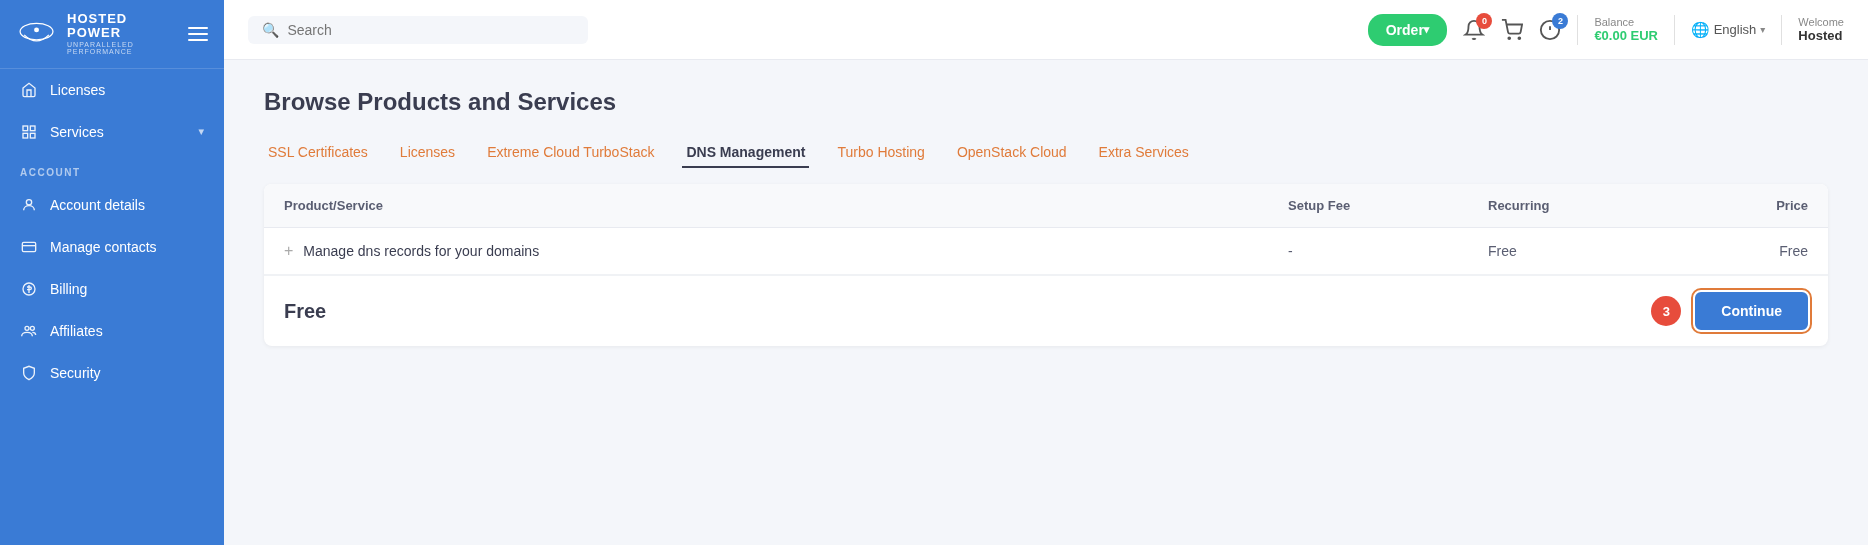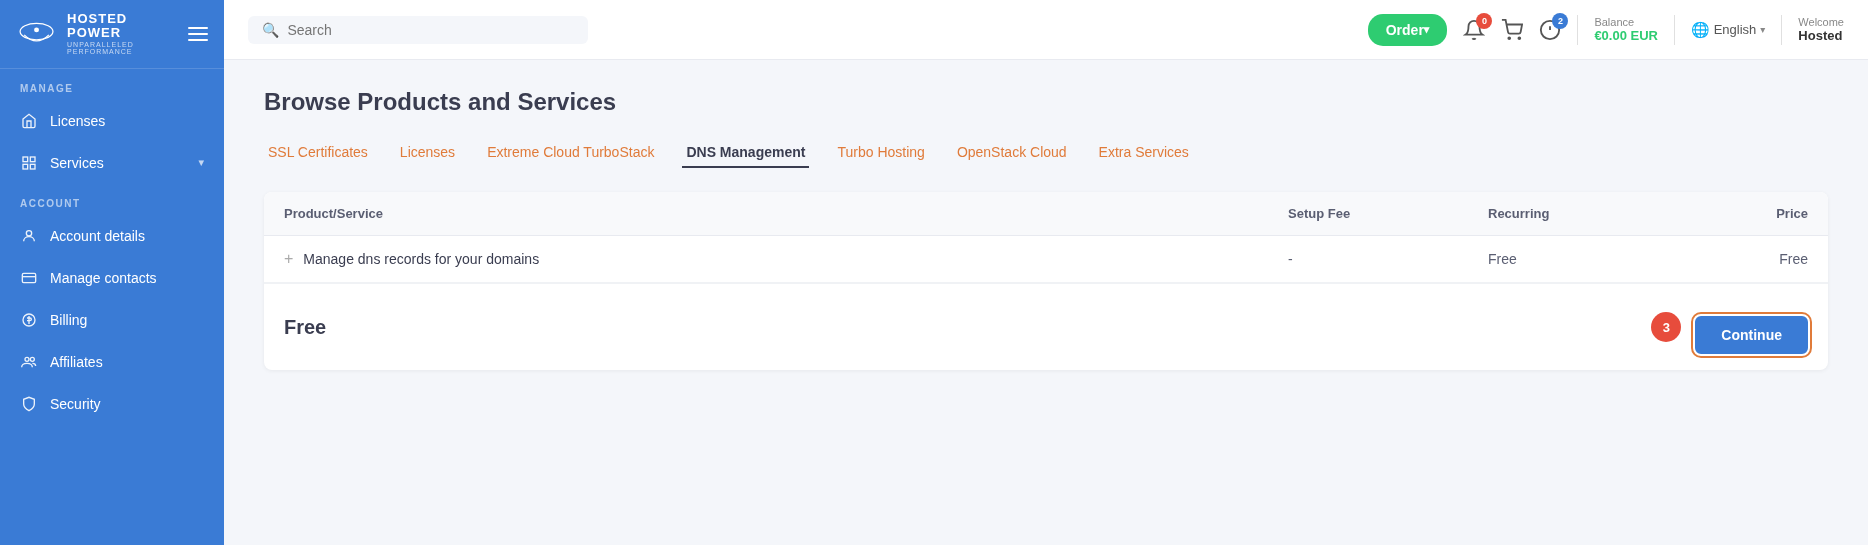--- a/index.html
+++ b/index.html
@@ -234,21 +234,21 @@
       font-size: 24px;
       font-weight: 600;
       color: #3a3d50;
       margin-bottom: 22px;
     }
 
     
     .tabs {
       display: flex;
       gap: 0;
-      margin-bottom: 24px;
+      margin-bottom: 16px;
       flex-wrap: wrap;
       gap: 0 4px;
     }
     .tab-item {
       font-size: 14px;
       padding: 6px 4px;
       cursor: pointer;
       color: #e07b3a;
       margin-right: 20px;
       border-bottom: 2px solid transparent;
@@ -343,21 +343,20 @@
       background: #3a7bd5;
       color: #fff;
       border: 2px solid #3a7bd5;
       border-radius: 6px;
       padding: 9px 24px;
       font-size: 14px;
       font-weight: 600;
       cursor: pointer;
       outline: 2px solid #e07b3a;
       outline-offset: 2px;
-      margin-top: 16px;
     }
   </style>
 </head>
 <body>
 
 <div class="sidebar">
   <div class="sidebar-logo">
 
     <svg class="logo-icon" viewBox="0 0 50 38">
       <ellipse cx="25" cy="16" rx="20" ry="10" fill="none" stroke="#fff" stroke-width="1.5"></ellipse>
@@ -368,21 +367,20 @@
       <span class="brand">HOSTED POWER</span>
       <span class="tagline">UNPARALLELED PERFORMANCE</span>
     </div>
     <div class="hamburger">
       <span></span>
         <span></span>
         <span></span>
     </div>
   </div>
 
-  <div class="sidebar-section-label">MANAGE</div>
 
   <div class="sidebar-item">
     <span class="item-icon">
       <svg width="16" height="16" viewBox="0 0 24 24" fill="none" stroke="white" stroke-width="2">
           <path d="M3 9l9-7 9 7v11a2 2 0 01-2 2H5a2 2 0 01-2-2z"></path>
           <polyline points="9 22 9 12 15 12 15 22"></polyline>
         </svg>
     </span>
     <span>Licenses</span>
   </div>

